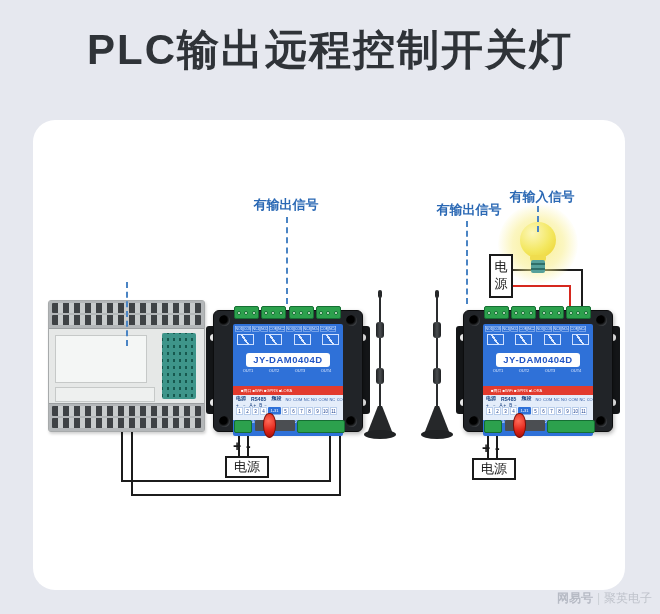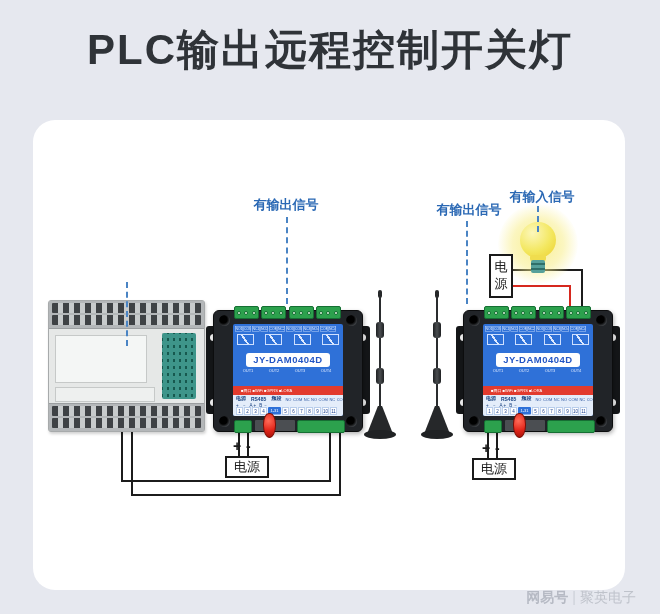--- a/index.html
+++ b/index.html
@@ -30,21 +30,21 @@
 .module{position:absolute;top:186px;width:150px;height:130px;z-index:2}
 .m-ear{position:absolute;top:20px;width:15px;height:88px;background:#141618;border-radius:3px}
 .m-ear.left{left:-7px}.m-ear.right{right:-7px}
 .m-ear .hole{position:absolute;left:4px;width:7px;height:7px;border-radius:50%;background:#f2f2f2}
 .m-ear .hole.t{top:8px}.m-ear .hole.b{bottom:8px}
 .m-body{position:absolute;left:0;top:4px;width:150px;height:122px;background:#212428;border:1px solid #0c0d0e;border-radius:6px;box-shadow:1px 2px 4px rgba(0,0,0,.3)}
 .screw{position:absolute;width:11px;height:11px;border-radius:50%;background:radial-gradient(circle at 40% 40%,#000 40%,#3a3d41 70%)}
 .screw.tl{left:5px;top:4px}.screw.tr{right:5px;top:4px}.screw.bl{left:5px;bottom:4px}.screw.br{right:5px;bottom:4px}
 .tblock{position:absolute;height:13px;background:#2ca14d;border:1px solid #156f33;border-radius:2px;display:flex;align-items:center;justify-content:space-around;z-index:3}
 .tblock i{display:block;width:4px;height:4px;border-radius:50%;background:#eefbea;border:1px solid #0f6b2f}
-.m-blue{position:absolute;left:20px;top:18px;width:110px;height:92px;background:#2f71d8;border-radius:2px;overflow:hidden;z-index:2}
+.m-blue{position:absolute;left:20px;top:18px;width:110px;height:112px;background:#2f71d8;border-radius:2px;overflow:hidden;z-index:2}
 .sc{position:absolute;transform:scale(.5);transform-origin:0 0;width:220px;color:#eaf1ff}
 .tlabels{left:2px;top:2px;display:flex;gap:2px}
 .tlabels span{flex:0 0 15px;height:11px;border:1px solid #bcd3f7;font-size:7px;line-height:9px;text-align:center;color:#e8f1ff;overflow:hidden}
 .relayrow{left:4px;top:10px;width:102px;height:12px;display:flex;justify-content:space-between;position:absolute}
 .rglyph{width:17px;height:11px;border:1px solid #cfe0ff;background:linear-gradient(55deg,transparent 42%,#dfeaff 42%,#dfeaff 52%,transparent 52%)}
 .outlabels{left:2px;top:44px;display:flex}
 .outlabels span{flex:0 0 52px;text-align:center;font-size:8px;color:#dce8ff}
 .m-model{position:absolute;left:13px;top:29px;width:84px;height:14px;background:#fff;border-radius:3px;color:#2456c4;font-weight:bold;font-size:9.5px;text-align:center;line-height:14px;letter-spacing:.5px}
 .specs{left:6px;top:94px;font-size:9px;line-height:12px;white-space:nowrap}
 .m-red{position:absolute;left:0;top:62px;width:110px;height:9px;background:#e23b2e}
@@ -71,21 +71,21 @@
 .a-c1{top:32px}.a-c2{top:78px}
 .a-cone{position:absolute;left:3px;top:116px;width:26px;height:28px;background:#26282a;clip-path:polygon(42% 0,58% 0,100% 100%,0 100%)}
 .a-base{position:absolute;left:0;top:140px;width:32px;height:9px;background:#202224;border-radius:50%}
 
 .bulb{position:absolute;left:465px;top:84px;width:80px;height:80px;z-index:2}
 .glow{position:absolute;inset:0;border-radius:50%;background:radial-gradient(circle,rgba(248,238,140,.95) 0%,rgba(248,238,140,.55) 45%,rgba(248,238,140,0) 72%)}
 .globe{position:absolute;left:22px;top:18px;width:36px;height:36px;border-radius:50%;background:radial-gradient(circle at 35% 30%,#fcf7bb,#f3e75e 55%,#eccf2e)}
 .neck{position:absolute;left:32px;top:51px;width:16px;height:6px;background:#f0dd4e;border-radius:2px}
 .bcap{position:absolute;left:33px;top:56px;width:14px;height:13px;background:repeating-linear-gradient(180deg,#56a09a 0 3px,#2f6f69 3px 5px);border-radius:2px}
 
-.wm{position:absolute;right:24px;bottom:7px;font-size:14px;color:#bfc3cb;z-index:6}
+.wm{position:absolute;right:8px;bottom:7px;font-size:12px;color:#bfc3cb;z-index:6}
 .wm .brand{font-weight:bold;color:#b6bac4}
 .wm .sep{margin:0 4px;color:#ccd0d7}
 </style>
 </head>
 <body>
 
 <div class="title">PLC输出远程控制开关灯</div>
 
 <div class="panel">
 

